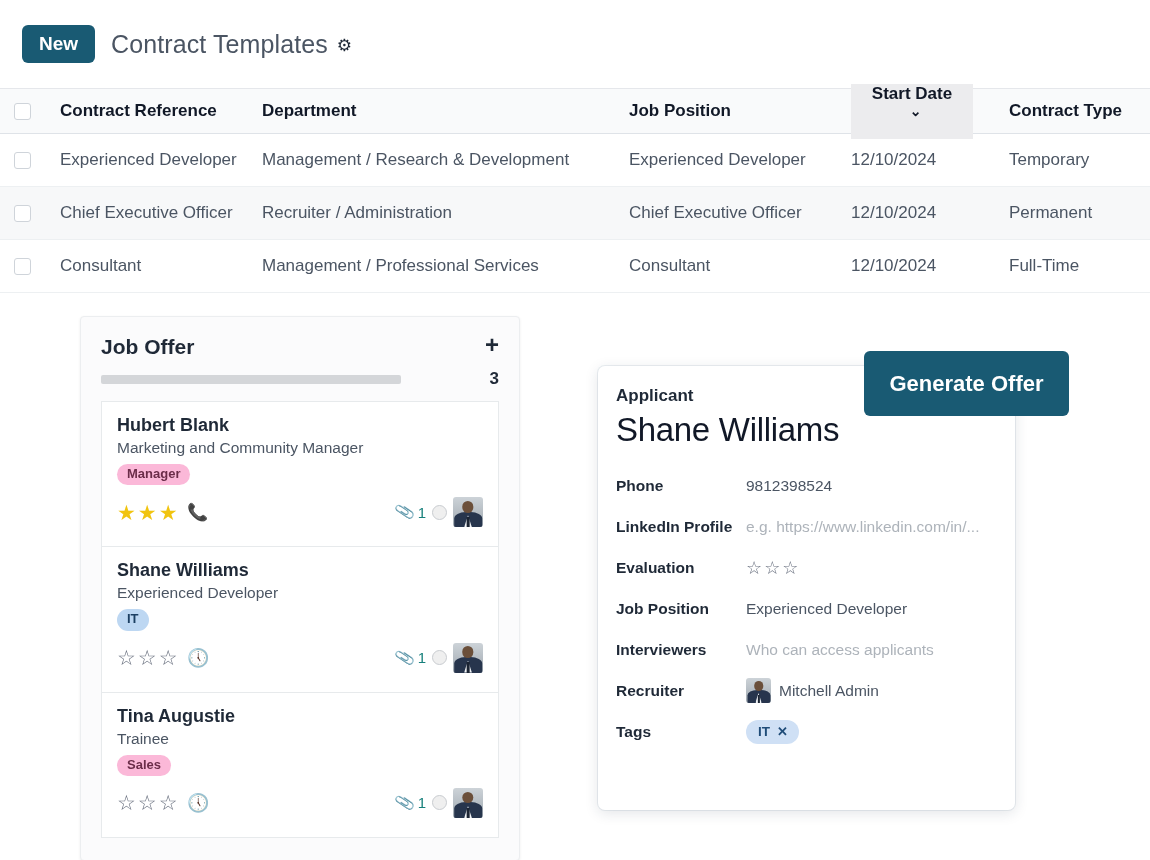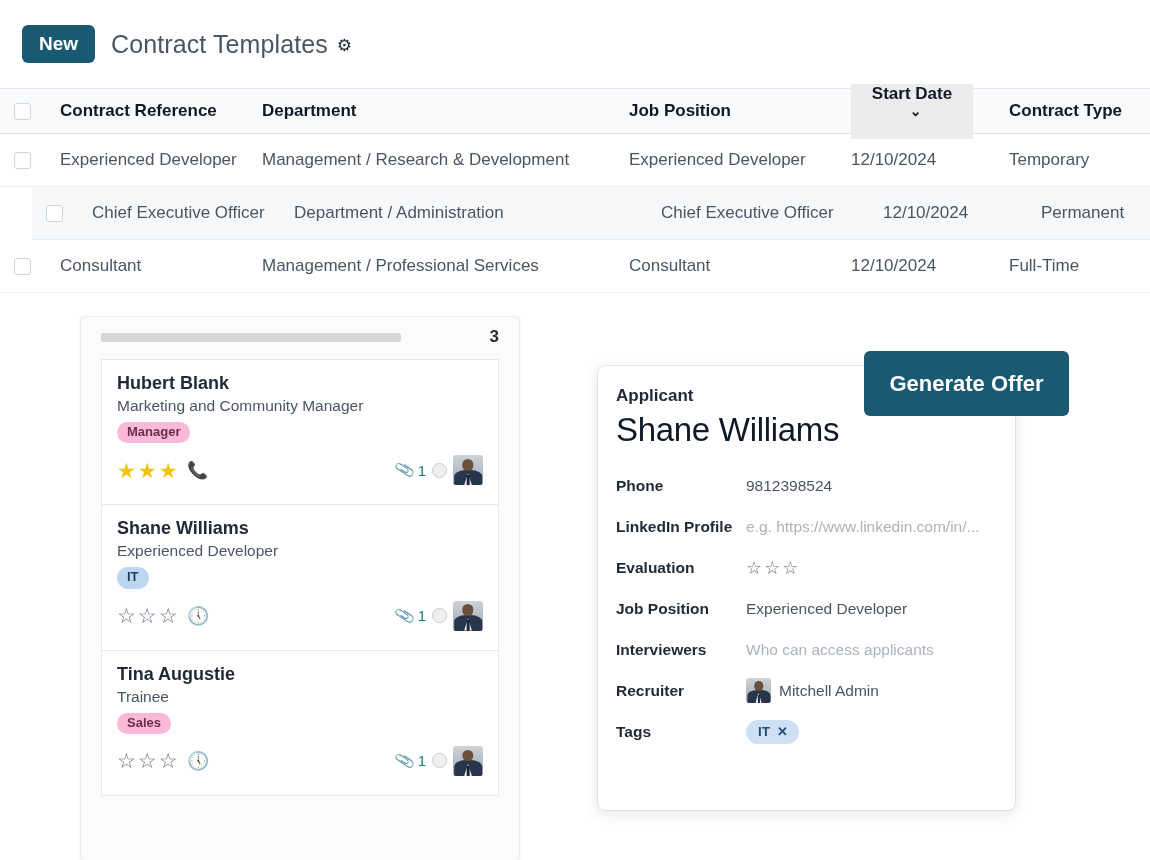--- a/index.html
+++ b/index.html
@@ -40,21 +40,21 @@
     background: #f9fafb;
     border-top: 1px solid #e5e7eb;
     border-bottom: 1px solid #dfe3e8;
     font-weight: 700; font-size: 17px; color: #111827;
   }
   .list-row {
     display: flex; align-items: center; height: 53px;
     border-bottom: 1px solid #edf0f2;
     font-size: 17px; color: #4b5563; font-weight: 400;
   }
-  .list-row.alt { background: #f7f8f9; margin-left: 32px; }
+  .list-row.alt { background: #f7f8f9; }
   .c-chk { width: 44px; flex: 0 0 44px; display: flex; justify-content: center; }
   .chkbox {
     width: 17px; height: 17px; border: 1px solid #cfd4da; border-radius: 3px;
     background: #fff; cursor: pointer; display: block;
   }
   .c-ref  { flex: 0 0 218px; padding-left: 16px; }
   .c-dept { flex: 0 0 367px; }
   .c-job  { flex: 0 0 222px; }
   .c-date { flex: 0 0 122px; }
   .c-type { flex: 1 1 auto; padding-left: 36px; }
@@ -186,39 +186,43 @@
       <div class="c-job">Experienced Developer</div>
       <div class="c-date">12/10/2024</div>
       <div class="c-type">Temporary</div>
     </div>
 
     <div class="list-row alt">
       <div class="c-chk">
         <span class="chkbox"></span>
       </div>
       <div class="c-ref">Chief Executive Officer</div>
-      <div class="c-dept">Department / Administration</div>
+      <div class="c-dept">Recruiter / Administration</div>
       <div class="c-job">Chief Executive Officer</div>
       <div class="c-date">12/10/2024</div>
       <div class="c-type">Permanent</div>
     </div>
 
     <div class="list-row">
       <div class="c-chk">
         <span class="chkbox"></span>
       </div>
       <div class="c-ref">Consultant</div>
       <div class="c-dept">Management / Professional Services</div>
       <div class="c-job">Consultant</div>
       <div class="c-date">12/10/2024</div>
       <div class="c-type">Full-Time</div>
     </div>
   </div>
 
   <div class="kanban">
+    <div class="kb-head">
+      <div class="kb-title">Job Offer</div>
+      <div class="kb-plus">+</div>
+    </div>
     <div class="kb-progress-row">
       <div class="kb-progress"></div>
       <div class="kb-count">3</div>
     </div>
 
     <div class="kb-cards">
 
       <div class="kcard">
         <div class="kc-name">Hubert Blank</div>
         <div class="kc-role">Marketing and Community Manager</div>

